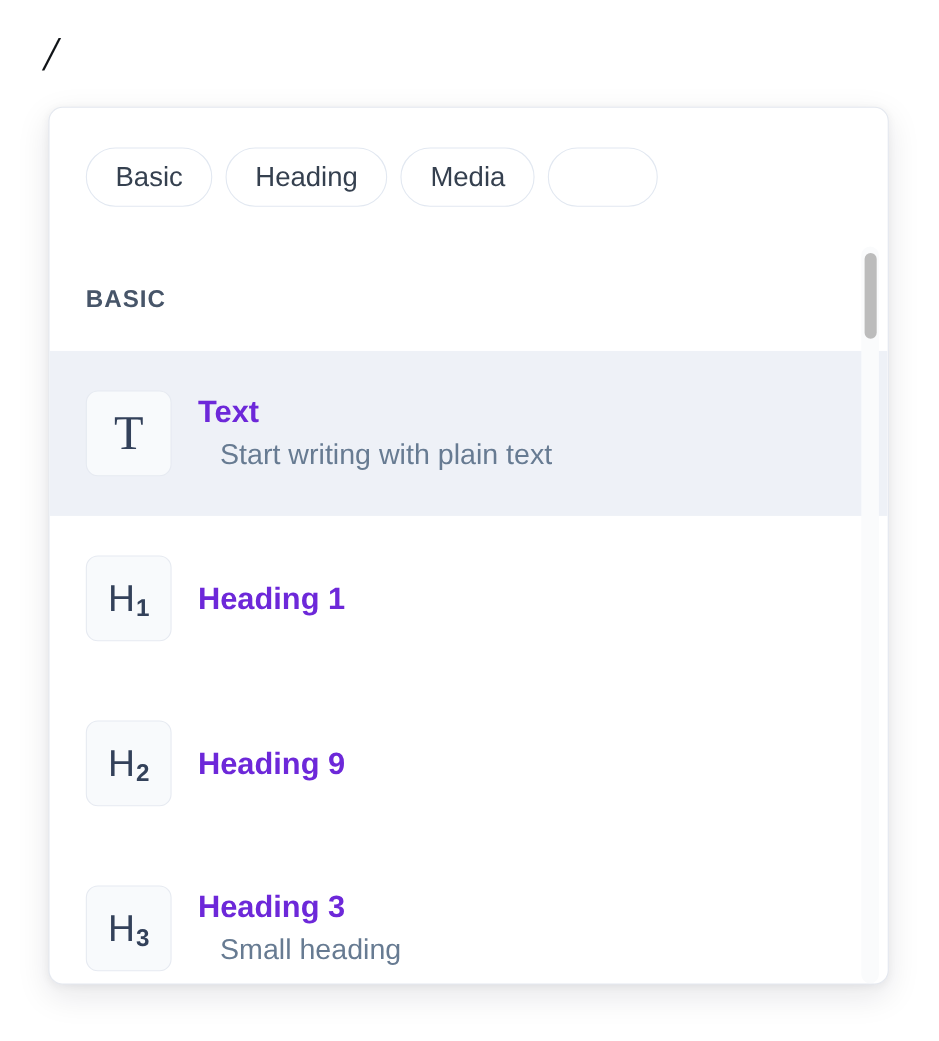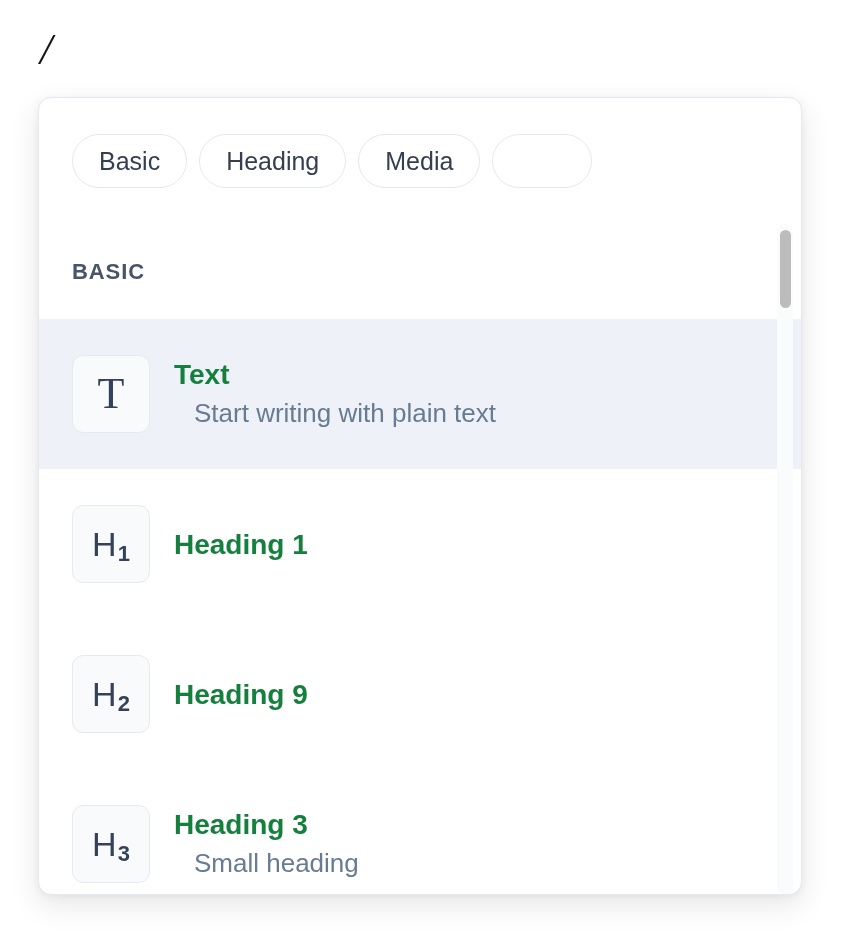--- a/index.html
+++ b/index.html
@@ -34,21 +34,21 @@
     font-style: italic;
     line-height: 60px;
     color: #111418;
     letter-spacing: 0;
     user-select: none;
   }
 
   
   .popup-panel {
     position: absolute;
-    left: 38px;
+    left: 44px;
     top: 97px;
     width: 764px;
     height: 798px;
     background: #ffffff;
     border: 1px solid #e4e8ef;
     border-radius: 13px;
     box-shadow: 0 10px 30px rgba(15, 23, 42, 0.10),
                 0 2px 8px rgba(15, 23, 42, 0.05);
     overflow: hidden;
     box-sizing: border-box;
@@ -161,21 +161,21 @@
 
   .block-text {
     display: flex;
     flex-direction: column;
     justify-content: center;
     min-width: 0;
   }
   .block-title {
     font-size: 28px;
     font-weight: bold;
-    color: #15803d;
+    color: #6d28d9;
     line-height: 1.25;
     white-space: nowrap;
   }
   .block-desc {
     font-size: 26px;
     color: #677b92;
     line-height: 1.3;
     margin-top: 5px;
     white-space: nowrap;
     margin-left: 20px;

